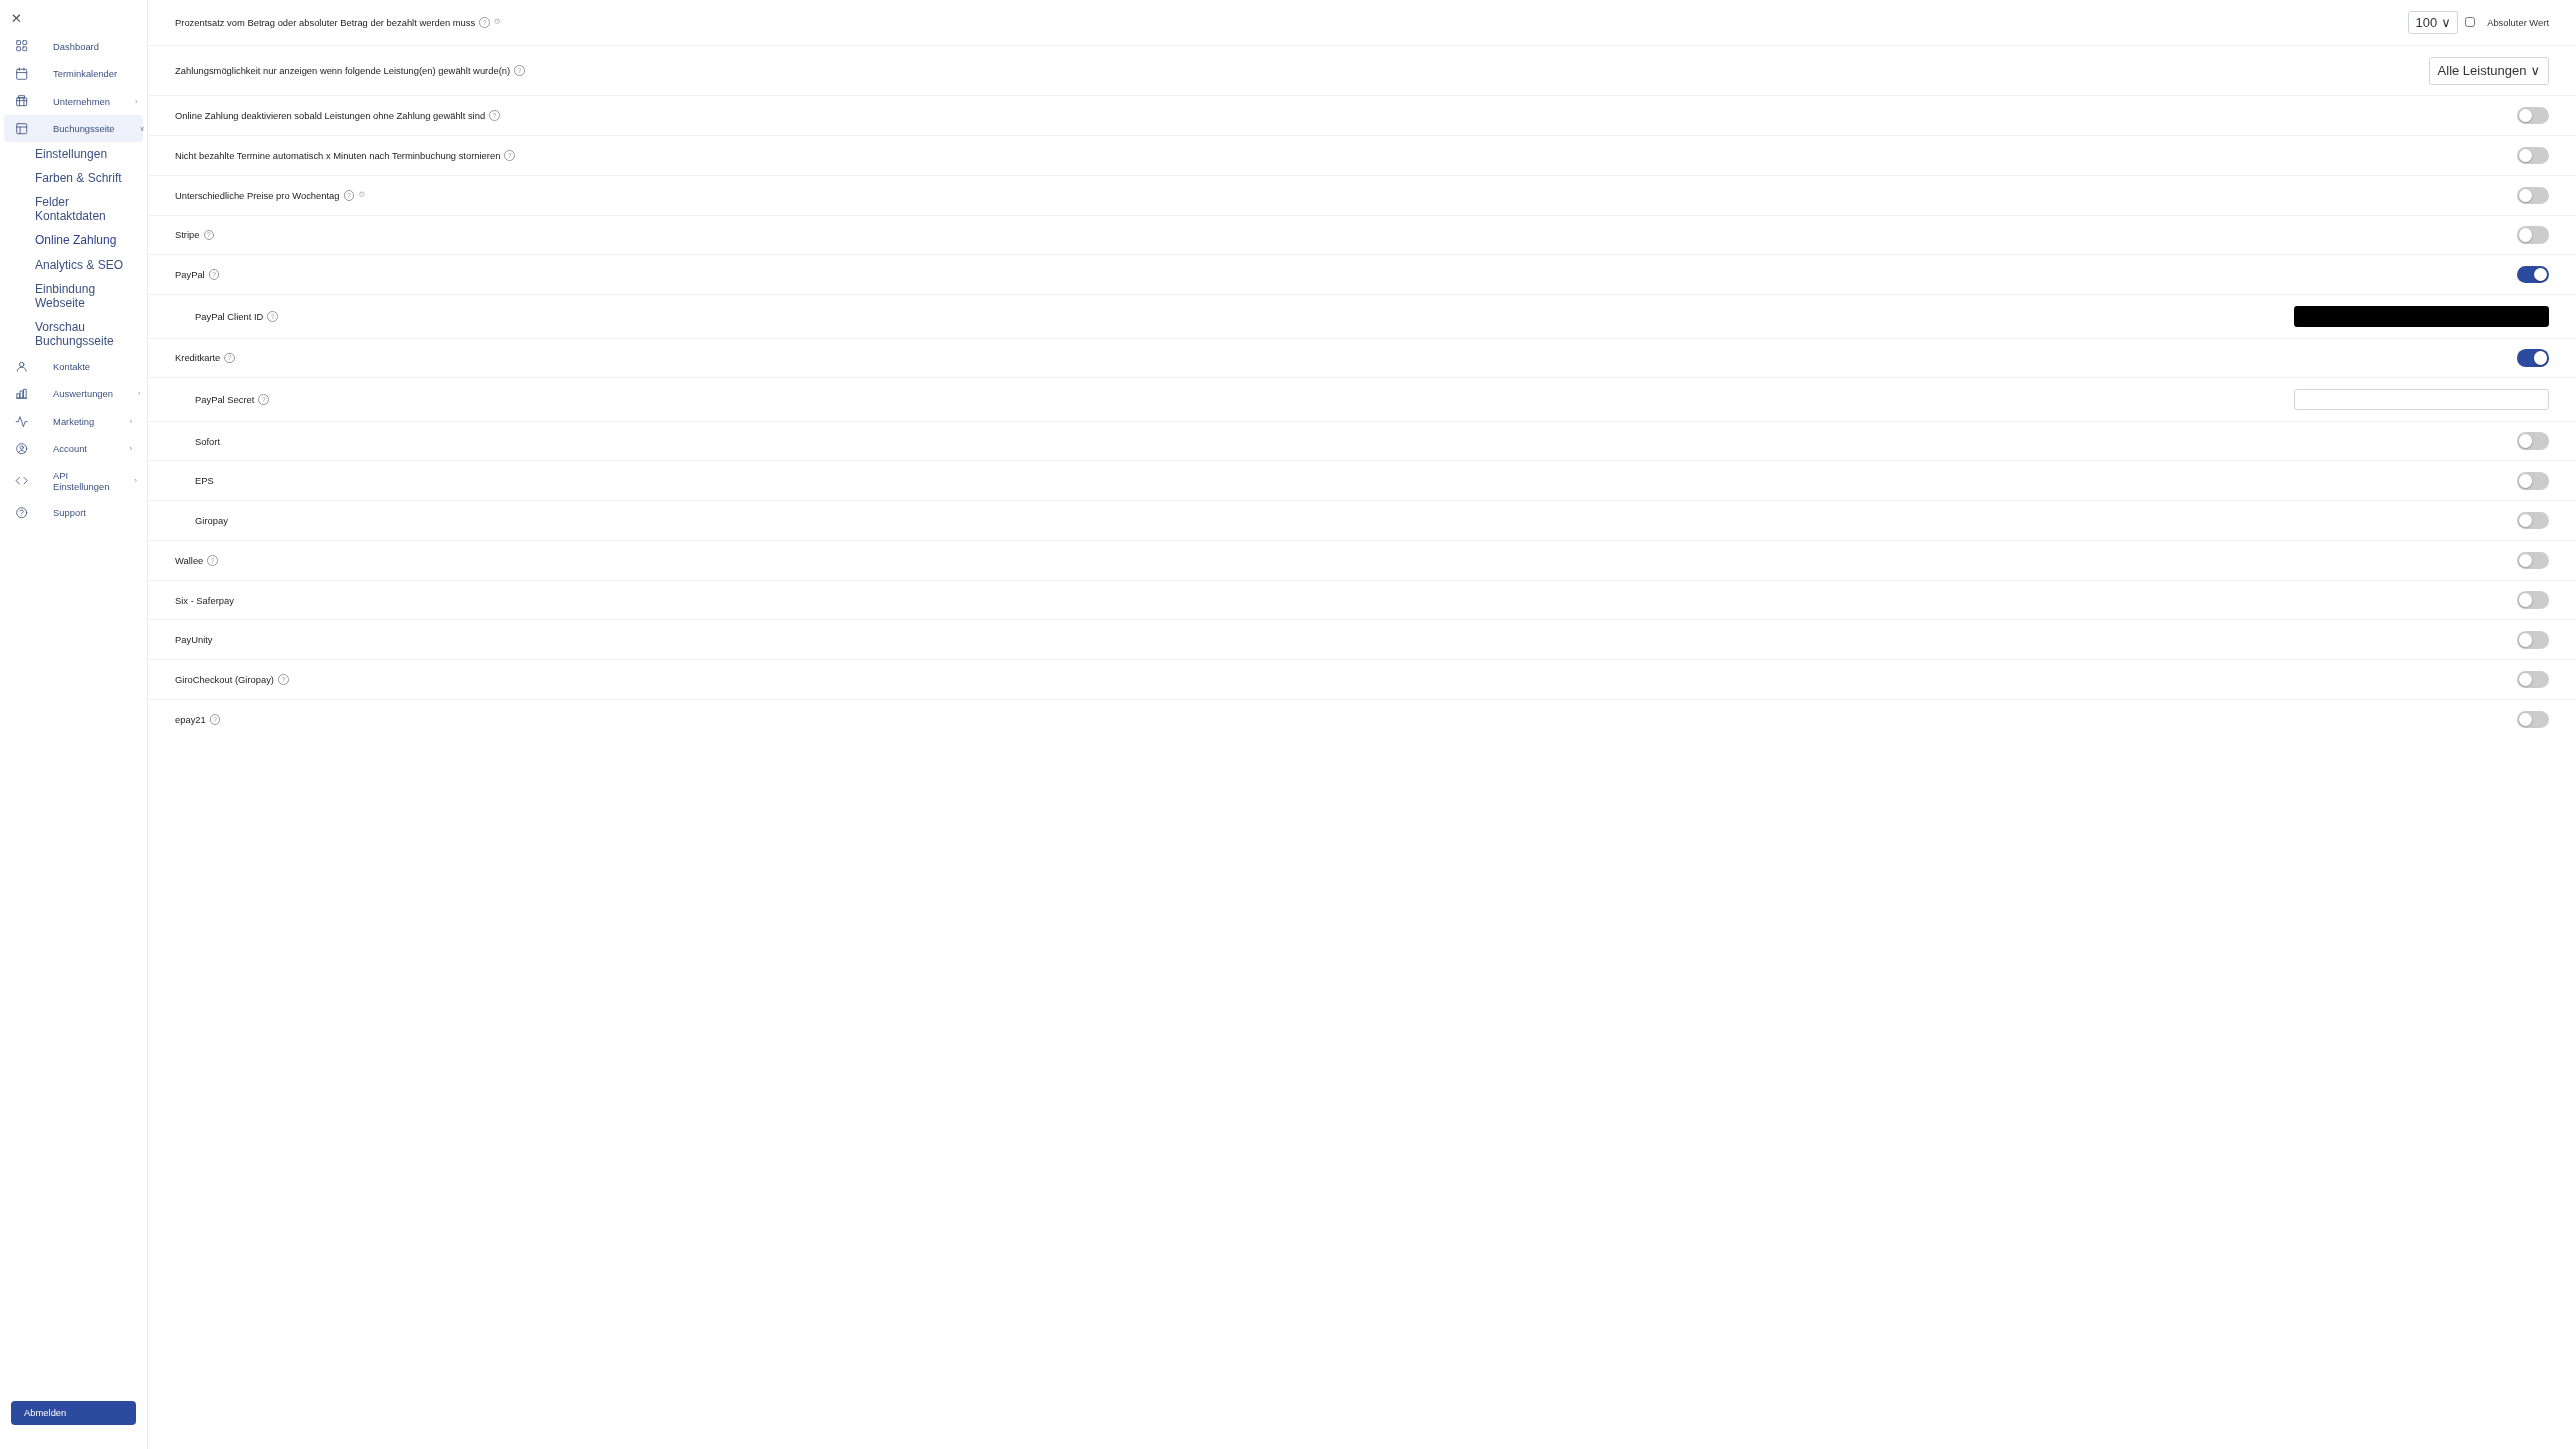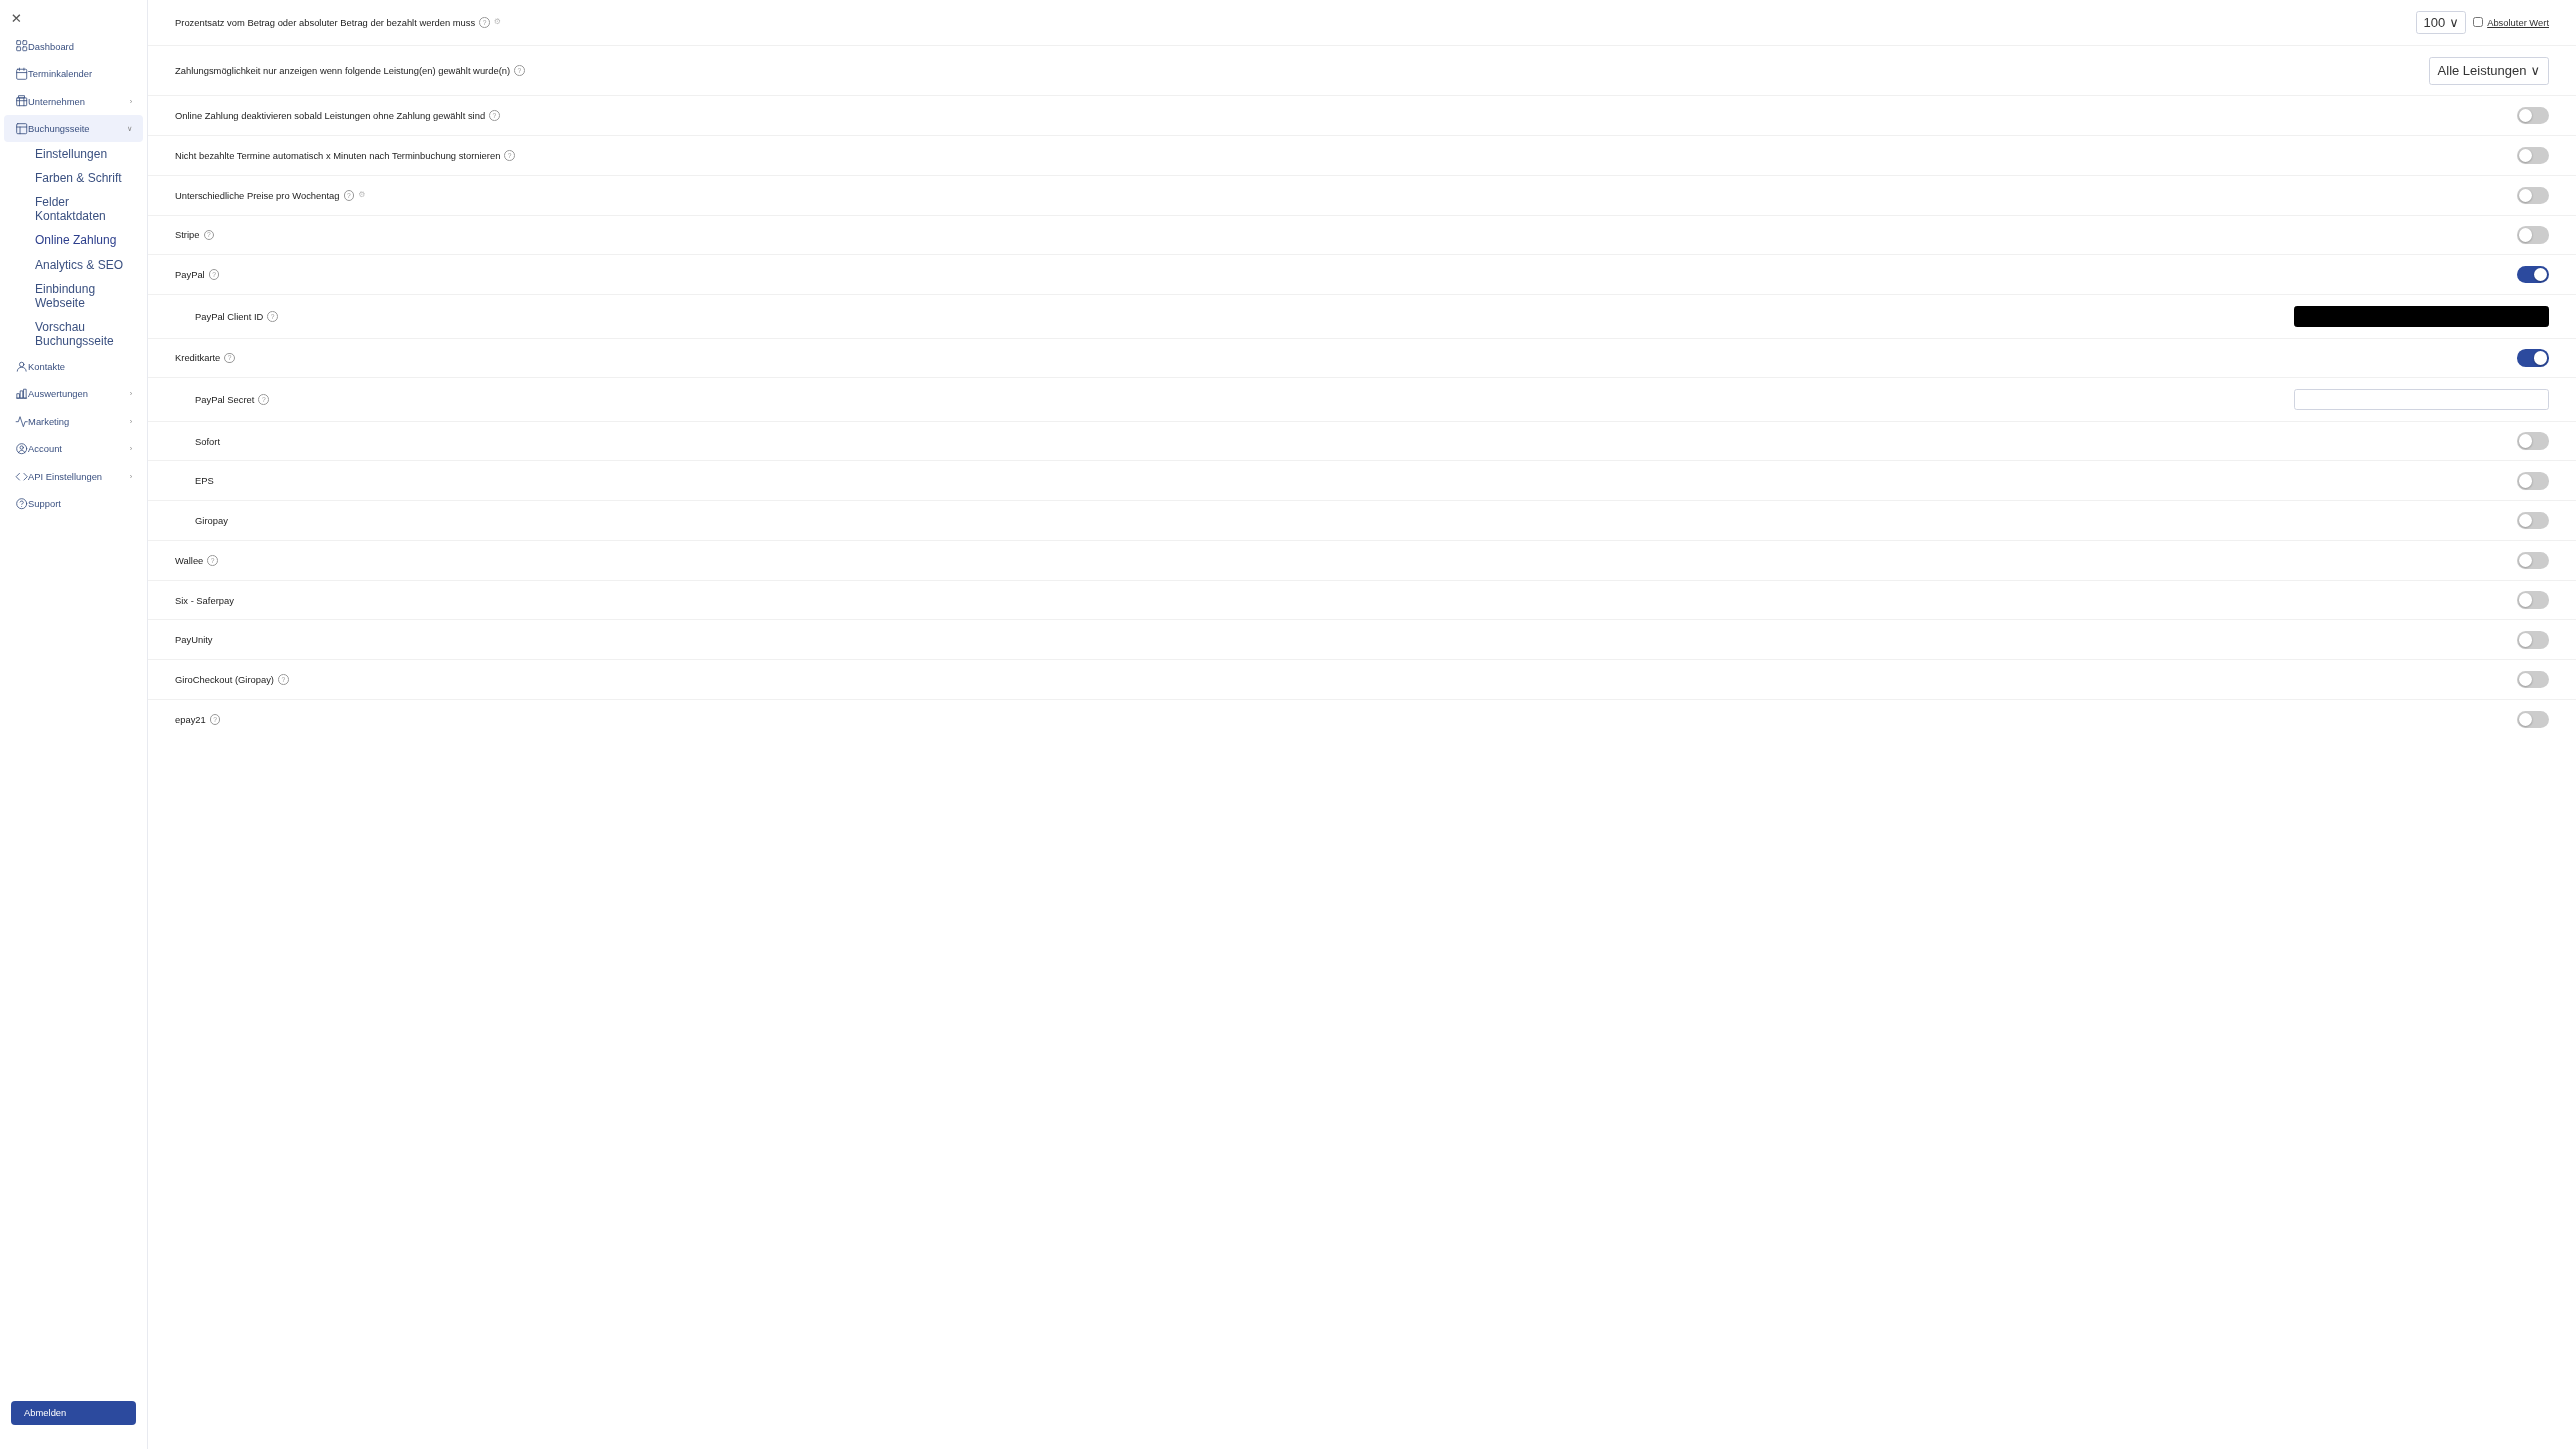--- a/index.html
+++ b/index.html
@@ -34,21 +34,21 @@
 
     .sidebar-nav { flex: 1; }
 
     .nav-item {
       display: flex;
       align-items: center;
       padding: 6.7px 10.7px;
       cursor: pointer;
       color: #3a5080;
       font-size: 9.4px;
-      gap: 0;
+      gap: 25px;
       border-radius: 4px;
       margin: 0.7px 4px;
       text-decoration: none;
     }
     .nav-item.active { background: #eef1fb; font-weight: 400; }
 
     .nav-icon { width: 13.4px; height: 13.4px; flex-shrink: 0; }
     .nav-chevron { margin-left: auto; font-size: 7.4px; color: #888; }
 
     .nav-sub-item {
@@ -180,25 +180,24 @@
 
     .alle-dropdown {
       min-width: 107px;
       padding: 5.4px 8px;
     }
 
     
     .checkbox-label {
       display: flex;
       align-items: flex-start;
-      gap: 4px;
+      gap: 12px;
       font-size: 9.4px;
       color: #333;
       cursor: pointer;
-      text-decoration: underline;
     }
     .checkbox-label input[type="checkbox"] {
       width: 10px;
       height: 10px;
       cursor: pointer;
     }
 
     
     .text-input {
       border: 0.7px solid #d0d4e0;

